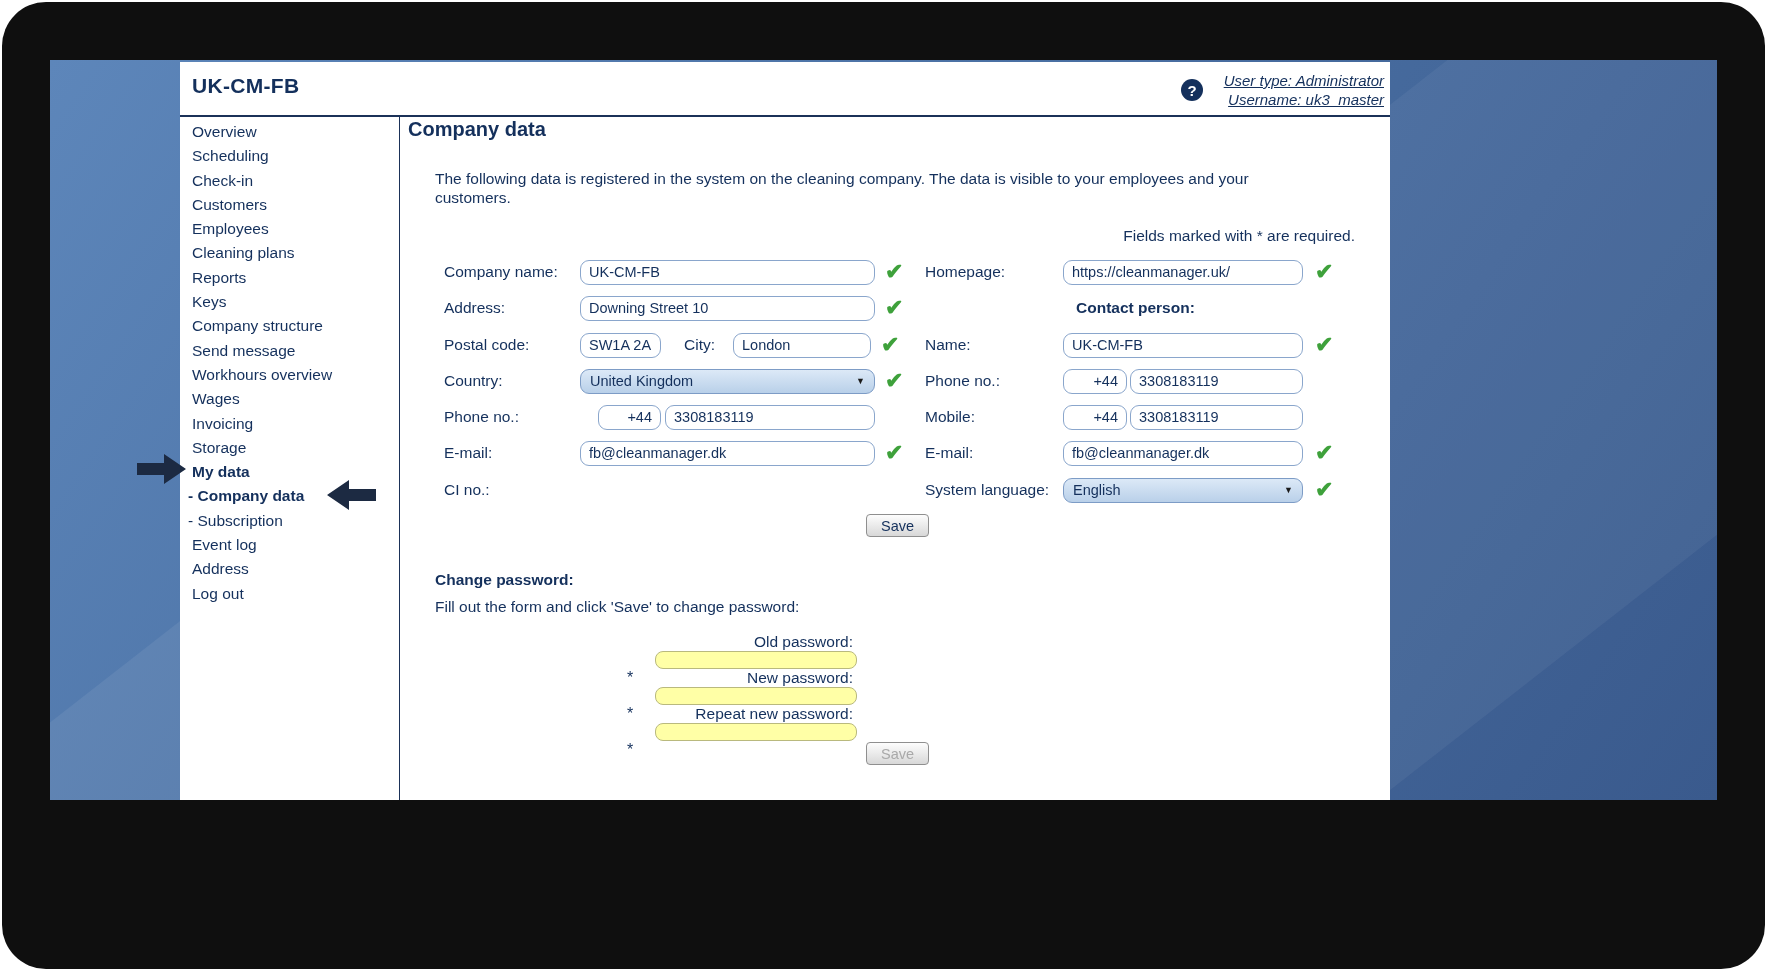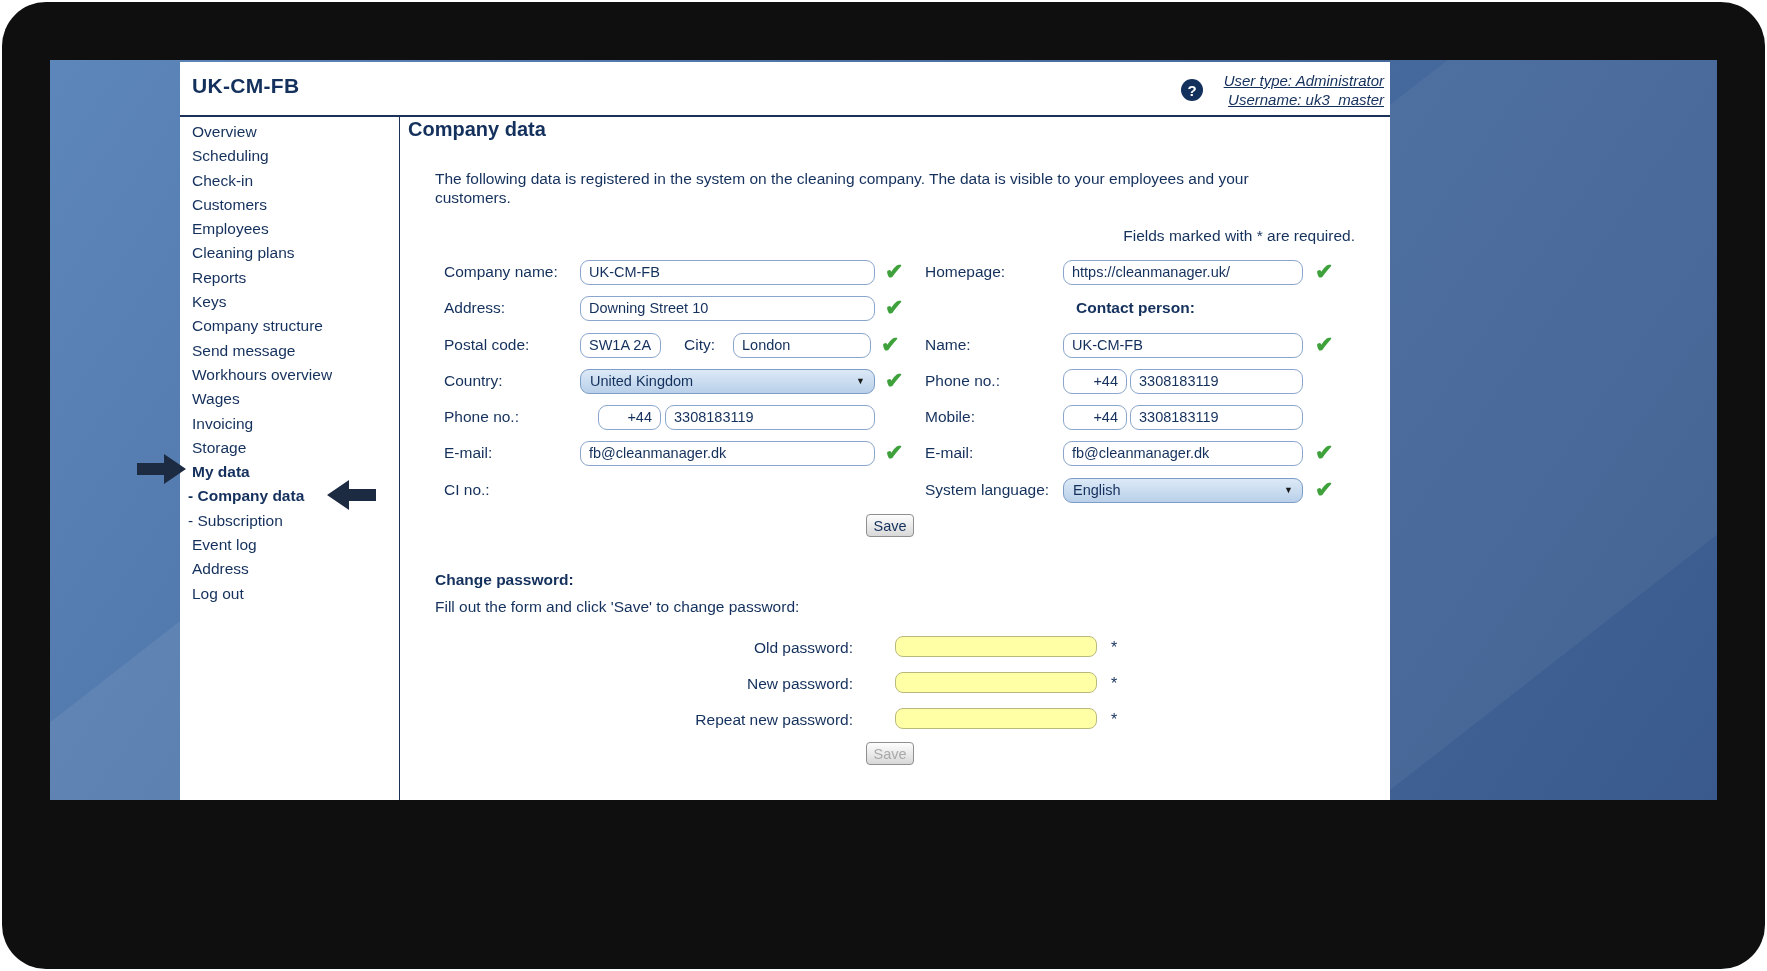--- a/index.html
+++ b/index.html
@@ -51,29 +51,29 @@
   .check.r { margin-left:12px; }
 
   .lrow { position:absolute; left:264px; height:26px; display:flex; align-items:center; }
   .rrow { position:absolute; left:745px; height:26px; display:flex; align-items:center; }
   .flabel { width:136px; font-size:15.5px; flex:none; }
   .rlabel { width:138px; font-size:15.5px; flex:none; }
   .city-lab { margin-left:23px; margin-right:18px; font-size:15.5px; }
   .r1{top:197px} .r2{top:233px} .r3{top:270px} .r4{top:306px} .r5{top:342px} .r6{top:378px} .r7{top:415px}
   .contact-hdr { position:absolute; left:896px; top:237px; font-weight:bold; font-size:15.5px; }
 
-  .btn { position:absolute; width:48px; height:23px; border:1px solid #8f8f8f; border-radius:4px;
+  .btn { position:absolute; width:63px; height:23px; border:1px solid #8f8f8f; border-radius:4px;
          background:linear-gradient(#fdfdfd,#d8d8d8); font-size:14.5px; color:#14305c;
          font-family:"Liberation Sans", sans-serif; cursor:pointer; }
   .btn.save1 { left:686px; top:452px; }
   .btn.save2 { left:686px; top:680px; color:#a9a9a9; }
 
   .pw-title { position:absolute; left:255px; top:509px; font-weight:bold; font-size:15.5px; }
   .pw-instr { position:absolute; left:255px; top:536px; font-size:15.5px; }
-  .prow { position:absolute; left:433px; height:24px; display:flex; align-items:flex-end; }
+  .prow { position:absolute; left:433px; height:24px; display:flex; align-items:flex-start;flex-direction:column; }
   .p1{top:571px} .p2{top:607px} .p3{top:643px}
   .plabel { width:240px; text-align:right; font-size:15.5px; flex:none; }
   .pw-input { margin-left:42px; width:202px; height:21px; background:#ffffa6; border:1px solid #b9b97e;
               border-radius:8px; padding:0 8px; font-size:14px; color:#14305c; outline:none;
               font-family:"Liberation Sans", sans-serif; }
   .star { margin-left:14px; font-size:16px; }
 
   
   .arrow { position:absolute; z-index:5; }
   .arrow-right { left:87px; top:393px; }

